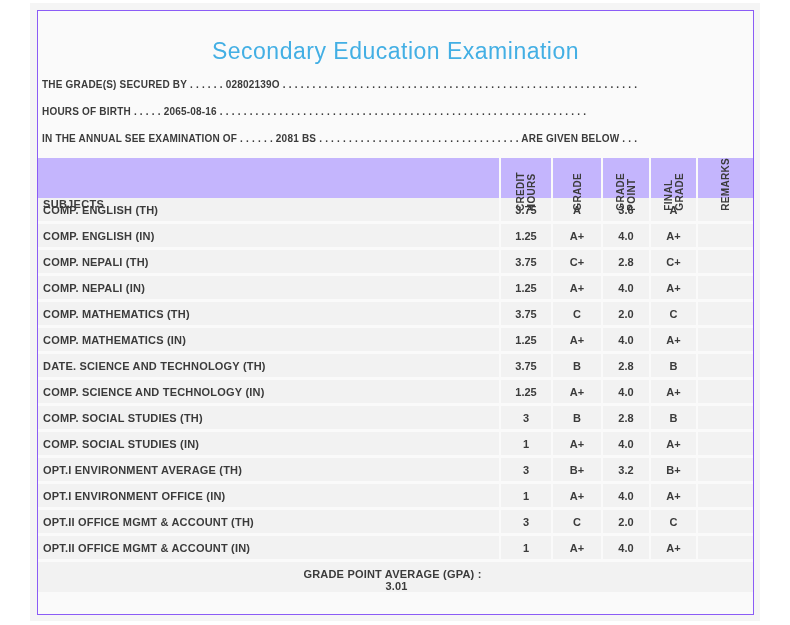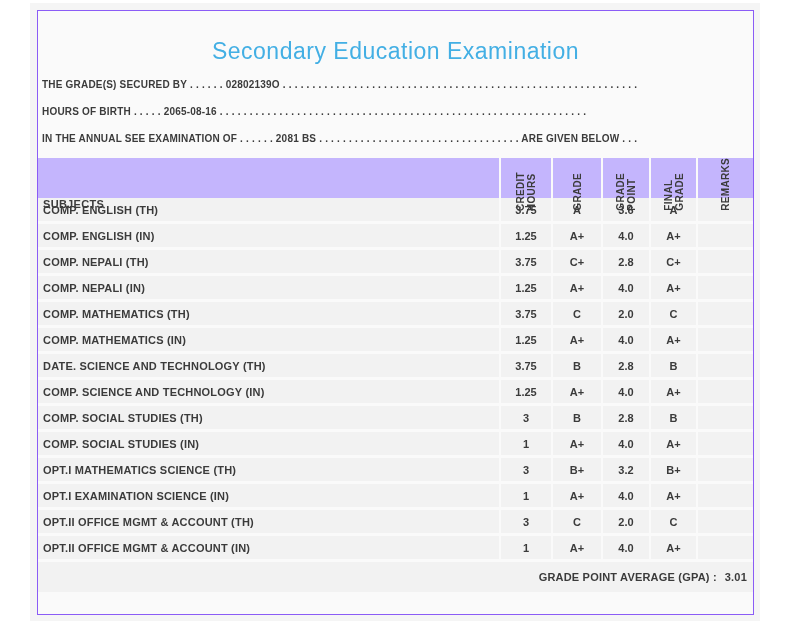--- a/index.html
+++ b/index.html
@@ -52,21 +52,21 @@
     letter-spacing:0.3px;
   }
   .trow { height:23px; background:#f2f2f2; margin-top:3px; }
   .trow:first-child { margin-top:0; }
   .cell { display:flex; align-items:center; overflow:hidden; }
   .cell.subject { padding-left:5px; letter-spacing:0.2px; }
   .cell.val { justify-content:center; border-left:2px solid #fafafa; }
   .gfooter {
     margin-top:3px; height:30px; background:#f2f2f2;
     display:flex; align-items:center; justify-content:flex-end;
-    padding-right:6px; font-size:11px; font-weight:bold; letter-spacing:0.2px;
+    padding-right:6px; font-size:11px; font-weight:bold; letter-spacing:0.2px;flex-direction:column;
   }
   .gfooter .gpa-value { margin-left:8px; }
 </style>
 </head>
 <body>
 
 <div class="outer">
   <div class="inner">
 
     <div class="title">Secondary Education Examination</div>
@@ -201,30 +201,30 @@
   <div class="grow trow">
     <div class="cell subject">COMP. SOCIAL STUDIES (IN)</div>
     <div class="cell val">1</div>
     <div class="cell val">A+</div>
     <div class="cell val">4.0</div>
     <div class="cell val">A+</div>
     <div class="cell val"></div>
   </div>
 
   <div class="grow trow">
-    <div class="cell subject">OPT.I MATHEMATICS SCIENCE (TH)</div>
+    <div class="cell subject">OPT.I ENVIRONMENT AVERAGE (TH)</div>
     <div class="cell val">3</div>
     <div class="cell val">B+</div>
     <div class="cell val">3.2</div>
     <div class="cell val">B+</div>
     <div class="cell val"></div>
   </div>
 
   <div class="grow trow">
-    <div class="cell subject">OPT.I EXAMINATION SCIENCE (IN)</div>
+    <div class="cell subject">OPT.I ENVIRONMENT OFFICE (IN)</div>
     <div class="cell val">1</div>
     <div class="cell val">A+</div>
     <div class="cell val">4.0</div>
     <div class="cell val">A+</div>
     <div class="cell val"></div>
   </div>
 
   <div class="grow trow">
     <div class="cell subject">OPT.II OFFICE MGMT &amp; ACCOUNT (TH)</div>
     <div class="cell val">3</div>

